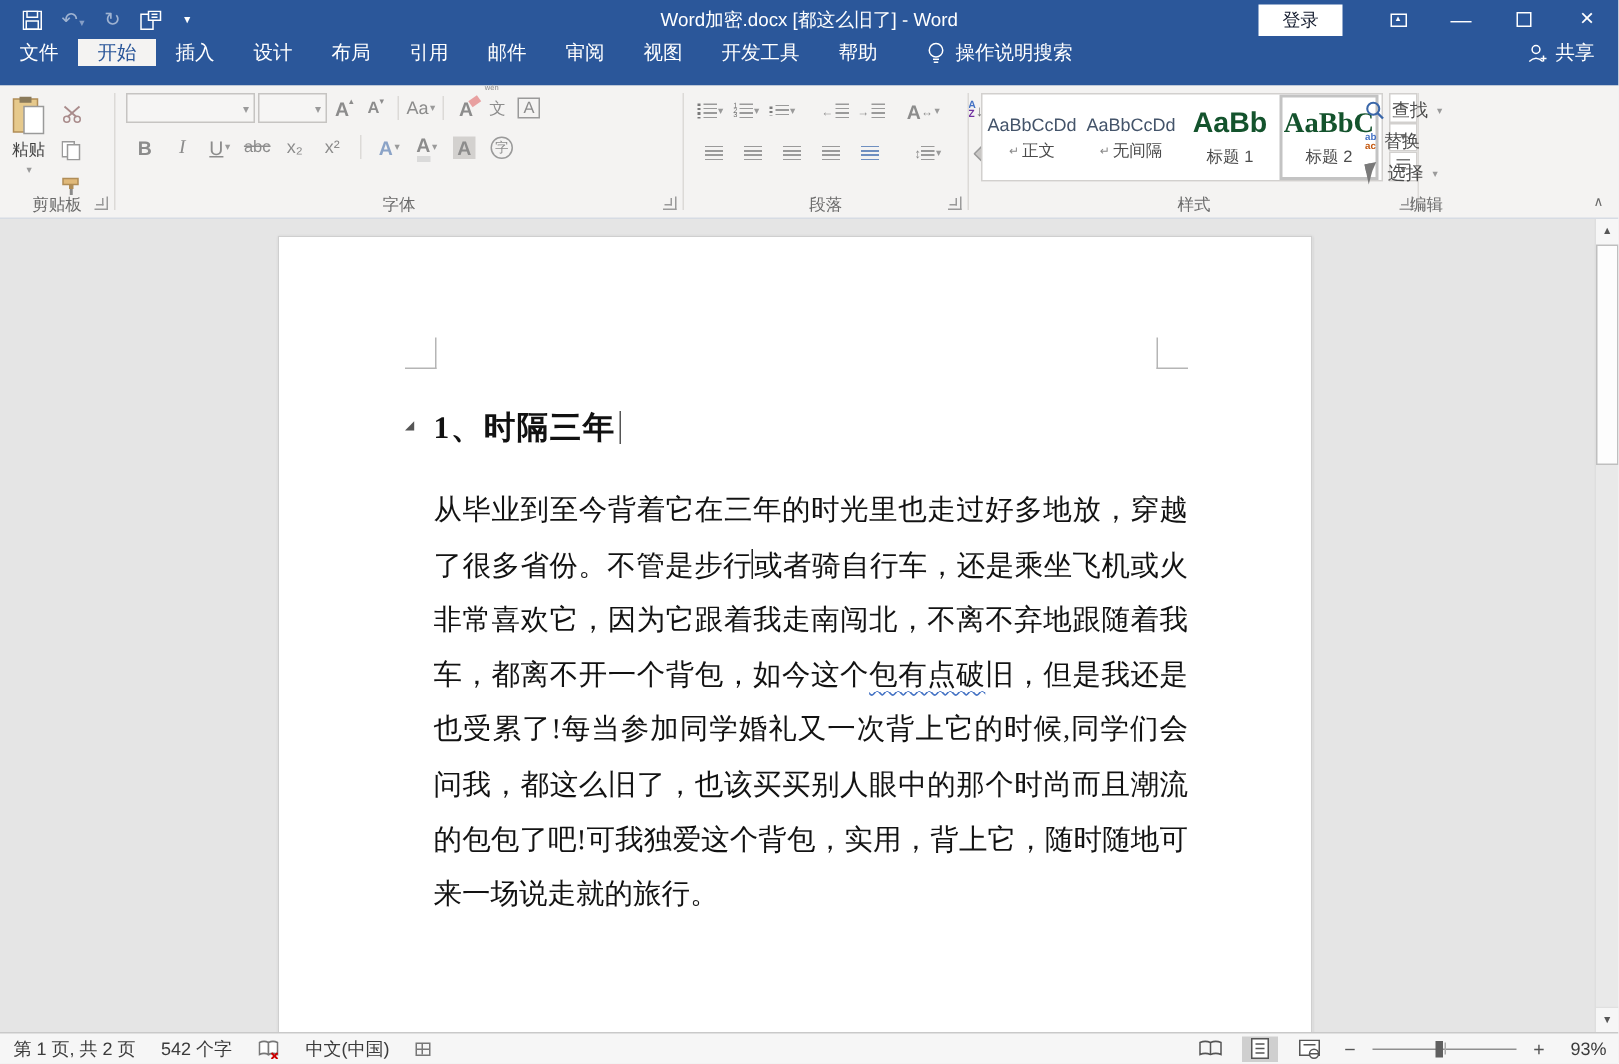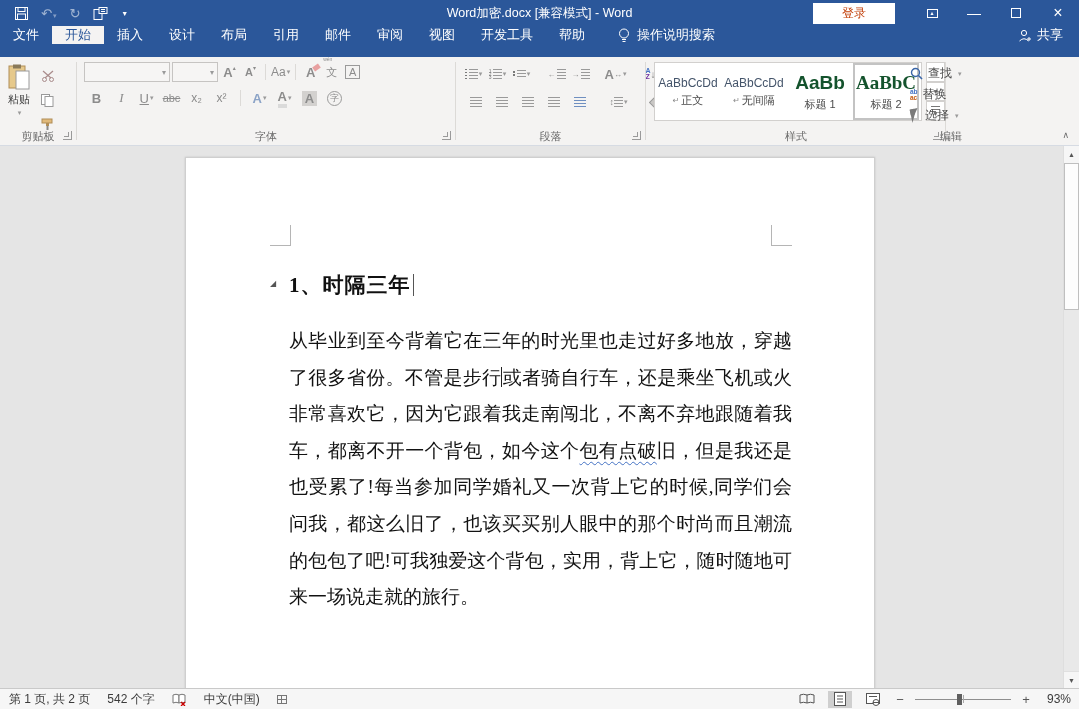--- a/index.html
+++ b/index.html
@@ -4,21 +4,21 @@
 <style>
 *{margin:0;padding:0;box-sizing:border-box}
 html,body{width:1079px;height:709px;overflow:hidden}
 body{position:relative;font-family:"Liberation Sans","DejaVu Sans",sans-serif;background:#e5e5e5;-webkit-font-smoothing:antialiased}
 
 .titlebar{position:absolute;top:0;left:0;right:0;height:26px;background:#2b579a;color:#fff;display:flex;align-items:center}
 .qat{display:flex;align-items:center;gap:13px;padding-left:15px;z-index:2}
 .qat .dim{opacity:.55}
 .title-center{position:absolute;left:0;right:0;top:0;height:26px;display:flex;align-items:center;justify-content:center;font-size:12.5px;color:#fff;pointer-events:none}
 .winctl{position:absolute;right:0;top:0;height:26px;display:flex;align-items:center;z-index:2}
-.signin{background:#fff;color:#c2410c;font-size:12px;padding:2px 29px;margin-right:16px}
+.signin{background:#fff;color:#0f172a;font-size:12px;padding:2px 16px;margin-right:16px}
 .winbtn{width:42px;height:26px;display:flex;align-items:center;justify-content:center;font-size:14px;color:#fff}
 .box-ic{width:11px;height:9px;border:1px solid #fff;display:inline-flex;align-items:center;justify-content:center;font-size:6px;line-height:0}
 .maxi{width:10px;height:10px;border:1px solid #fff}
 
 .tabrow{position:absolute;top:26px;left:0;right:0;height:31px;background:#2b579a;display:flex;align-items:flex-start;color:#fff;font-size:13px}
 .tab{display:flex;align-items:center;padding:0 13px;cursor:default}
 .tab.selected{background:#f4f3f2;color:#2b579a}
 .ops-search{display:flex;align-items:center;gap:7px;margin-left:20px}
 .share-box{margin-left:auto;display:flex;align-items:center;gap:5px;padding-right:16px}
 
@@ -111,21 +111,21 @@
     <span>
       <svg width="15" height="13" viewBox="0 0 15 13">
           <rect x="1" y="2.5" width="8" height="10" fill="none" stroke="#fff"></rect>
           <rect x="6" y="0.5" width="8" height="6" fill="#2b579a" stroke="#fff"></rect>
           <line x1="8" y1="2.5" x2="12" y2="2.5" stroke="#fff"></line>
           <line x1="8" y1="4.5" x2="12" y2="4.5" stroke="#fff"></line>
         </svg>
     </span>
     <span style="font-size:7px">▼</span>
   </div>
-  <div class="title-center">Word加密.docx [兼容模式] - Word</div>
+  <div class="title-center">Word加密.docx [都这么旧了] - Word</div>
   <div class="winctl">
     <button class="signin" style="border:none">登录</button>
     <span class="winbtn">
         <span class="box-ic">▴</span>
       </span>
     <span class="winbtn">—</span>
     <span class="winbtn">
         <span class="maxi"></span>
       </span>
     <span class="winbtn" style="font-size:16px">×</span>

